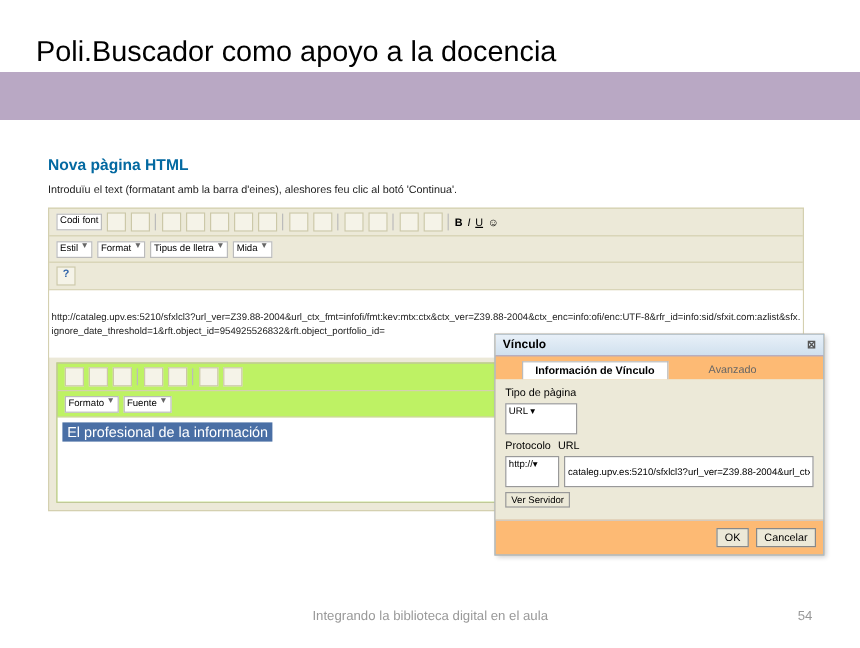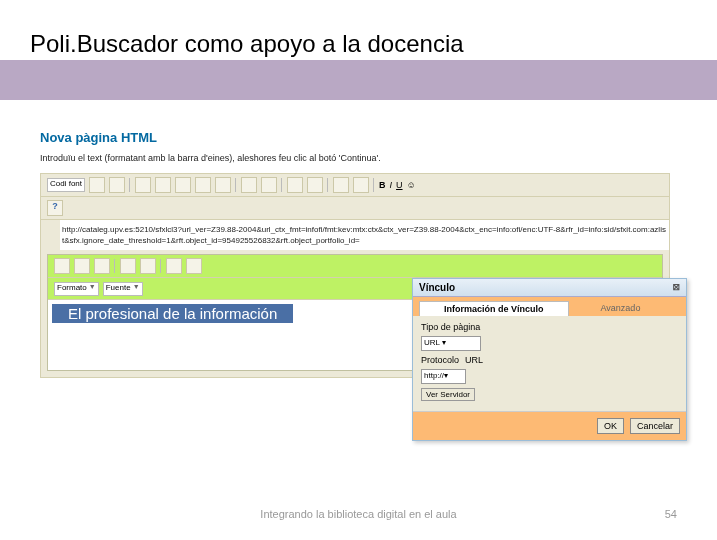--- a/index.html
+++ b/index.html
@@ -8,34 +8,34 @@
   .title-text { position: absolute; left: 30px; top: 30px; font-size: 24px; color: #000; }
   .content { position: absolute; left: 40px; top: 130px; width: 640px; }
   .page-heading { color: #0369a1; font-weight: bold; font-size: 13px; margin-bottom: 8px; }
   .intro { font-size: 9px; color: #222; margin-bottom: 10px; }
   .editor-box { border: 1px solid #d4d0b0; background: #ece9d8; width: 630px; }
   .toolbar { border-bottom: 1px solid #d4d0b0; padding: 3px 6px; display: flex; align-items: center; gap: 4px; font-size: 9px; min-height: 22px; }
   .tb-btn { width: 16px; height: 16px; background: #f5f3e8; border: 1px solid #ccc8a8; display: inline-block; }
   .tb-select { font-size: 8px; border: 1px solid #bbb; background: #fff; padding: 0 2px; height: 14px; display: inline-flex; align-items: flex-start; gap: 2px; }
   .tb-select .chev { font-size: 7px; color: #666; }
   .sep { width: 2px; height: 14px; border-left: 1px solid #bbb; }
-  .url-text { font-size: 8px; color: #222; line-height: 11px; padding: 4px 2px; word-break: break-all; margin-left: 19px; }
+  .url-text { font-size: 8px; color: #222; line-height: 11px; padding: 17px 2px; word-break: break-all; }
   .embedded-editor { margin: 4px 6px 6px 6px; border: 1px solid #c0c0a0; background: #bef264; }
   .embedded-body { background: #fff; height: 70px; }
-  .sel-text { background: #4a6fa5; color: #fff; font-size: 15px; padding: 1px 16px; display: inline-block; margin: 4px; text-align: right; }
+  .sel-text { background: #4a6fa5; color: #fff; font-size: 12px; padding: 1px 4px; display: inline-block; margin: 4px; text-align: right; }
   .dialog { position: absolute; right: 30px; top: 278px; width: 275px; background: #fdba74; border: 1px solid #9bbdd8; box-shadow: 2px 2px 4px rgba(0,0,0,0.2); }
   .dialog-title { background: linear-gradient(#e8f0f8, #d0e0ee); font-size: 10px; font-weight: bold; padding: 3px 6px; border-bottom: 1px solid #aac; display: flex; justify-content: space-between; }
   .dialog-close { font-size: 9px; color: #555; }
   .dialog-tabs { display: flex; gap: 8px; font-size: 9px; padding: 4px 6px 0 6px; }
-  .tab { padding: 2px 24px; }
+  .tab { padding: 2px 10px; margin-left: 16px; }
   .tab.active { background: #fff; border: 1px solid #bbb; border-bottom: none; font-weight: bold; }
   .dialog-body { background: #ece9d8; padding: 6px 8px; font-size: 9px; }
   .field-row { display: flex; align-items: center; gap: 4px; margin-bottom: 4px; }
   .field-label { font-size: 9px; min-width: 48px; }
-  .field-select, .field-input { font-size: 8px; border: 1px solid #999; background: #fff; padding: 1px 2px; height: 15px; }
+  .field-select, .field-input { font-size: 8px; border: 1px solid #999; background: #fff; padding: 1px 2px; height: 26px; }
   .field-input { flex: 1; }
   .browse-btn { font-size: 8px; padding: 1px 4px; background: #ece9d8; border: 1px solid #999; }
   .dialog-buttons { display: flex; justify-content: flex-end; gap: 6px; padding: 6px; border-top: 1px solid #ccc; }
   .dlg-btn { font-size: 9px; padding: 2px 6px; background: #ece9d8; border: 1px solid #888; }
   .footer { position: absolute; bottom: 20px; left: 0; width: 100%; display: flex; justify-content: center; font-size: 11px; color: #999; }
   .page-num { position: absolute; bottom: 20px; right: 40px; font-size: 11px; color: #999; }
 </style>
 </head>
 <body>
 
@@ -66,20 +66,38 @@
       <span class="tb-btn"></span>
       <span class="tb-btn"></span>
       <span class="sep"></span>
       <span class="tb-btn"></span>
       <span class="tb-btn"></span>
       <span class="sep"></span>
       <b style="font-size:9px">B</b>
       <i style="font-size:9px">I</i>
       <u style="font-size:9px">U</u>
       <span style="font-size:9px">☺</span>
+    </div>
+    <div class="toolbar">
+      <span class="tb-select">
+          <span>Estil</span>
+          <span class="chev">▼</span>
+        </span>
+      <span class="tb-select">
+          <span>Format</span>
+          <span class="chev">▼</span>
+        </span>
+      <span class="tb-select">
+          <span>Tipus de lletra</span>
+          <span class="chev">▼</span>
+        </span>
+      <span class="tb-select">
+          <span>Mida</span>
+          <span class="chev">▼</span>
+        </span>
     </div>
     <div class="toolbar">
       <span class="tb-btn" style="color:#36a;font-weight:bold;text-align:center;font-size:9px">?</span>
     </div>
     <div class="url-text" style="background:#fff">http://cataleg.upv.es:5210/sfxlcl3?url_ver=Z39.88-2004&amp;url_ctx_fmt=infofi/fmt:kev:mtx:ctx&amp;ctx_ver=Z39.88-2004&amp;ctx_enc=info:ofi/enc:UTF-8&amp;rfr_id=info:sid/sfxit.com:azlist&amp;sfx.ignore_date_threshold=1&amp;rft.object_id=954925526832&amp;rft.object_portfolio_id=</div>
 
     <div class="embedded-editor">
       <div class="toolbar">
         <span class="tb-btn"></span>
         <span class="tb-btn"></span>
@@ -123,20 +141,21 @@
     </div>
     <div class="field-row">
       <span class="field-select" style="width:60px"><span>URL</span> ▾</span>
     </div>
     <div class="field-row">
       <span class="field-label" style="min-width:40px">Protocolo</span>
       <span class="field-label">URL</span>
     </div>
     <div class="field-row">
       <span class="field-select" style="width:45px"><span>http://</span>▾</span>
+      <input class="field-input" value="cataleg.upv.es:5210/sfxlcl3?url_ver=Z39.88-2004&amp;url_ctx" style="">
     </div>
     <div class="field-row">
       <button class="browse-btn">Ver Servidor</button>
     </div>
   </div>
   <div class="dialog-buttons">
     <button class="dlg-btn">OK</button>
     <button class="dlg-btn">Cancelar</button>
   </div>
 </div>

